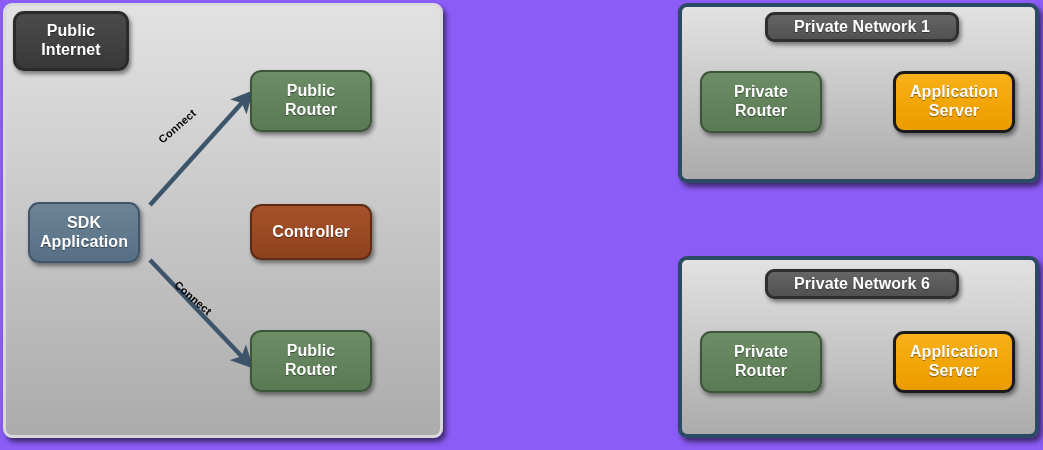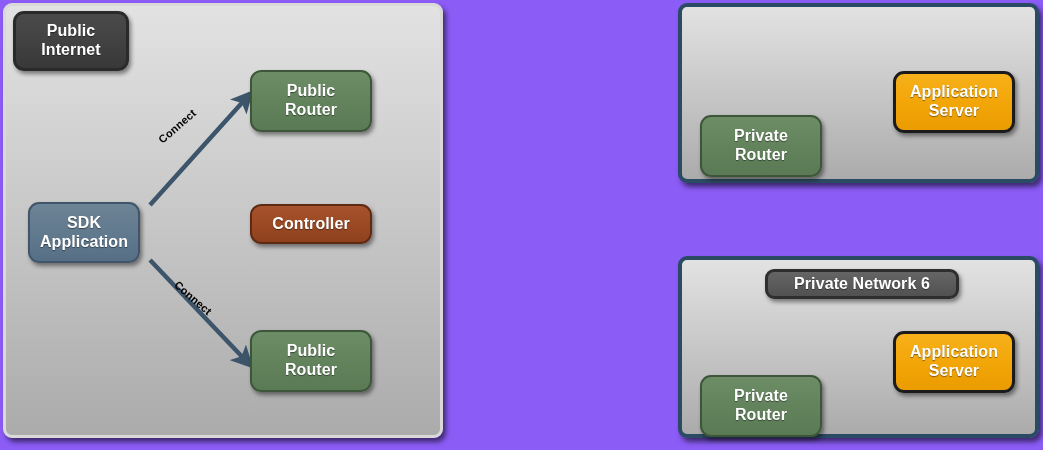--- a/index.html
+++ b/index.html
@@ -114,41 +114,41 @@
     top: 330px;
     width: 122px;
     height: 62px;
   }
 
   
   .node-controller {
     left: 250px;
     top: 204px;
     width: 122px;
-    height: 40px;
+    height: 56px;
     background: linear-gradient(to bottom, #a6522c 0%, #9b4a24 50%, #8e411e 100%);
     border: 2px solid #5e2a11;
     border-radius: 11px;
     text-align: center;
   }
 
   
   .node-net-title {
     background: linear-gradient(to bottom, #656565 0%, #5b5b5b 50%, #515151 100%);
     border: 3px solid #2e2e2e;
     border-radius: 9px;
     height: 30px;
     width: 194px;
     font-size: 16px;
   }
   .net1-title { left: 765px; top: 12px; }
   .net2-title { left: 765px; top: 269px; }
 
   
-  .node-private-router { width: 122px; height: 62px; margin-top: 44px; }
+  .node-private-router { width: 122px; height: 62px; }
   .pr1 { left: 700px; top: 71px; }
   .pr2 { left: 700px; top: 331px; }
 
   
   .node-app-server {
     width: 122px;
     height: 62px;
     background: linear-gradient(to bottom, #f7b11a 0%, #f3a608 50%, #ea9c00 100%);
     border: 3px solid #1b1b1b;
     border-radius: 11px;
@@ -215,20 +215,21 @@
   <div class="node node-green node-public-router-1">Public
 Router</div>
 
   <div class="node node-controller">Controller</div>
 
   <div class="node node-green node-public-router-2">Public
 Router</div>
 
   <div class="panel panel-private panel-private-1"></div>
 
+  <div class="node node-net-title net1-title">Private Network 1</div>
 
   <div class="node node-green node-private-router pr1">Private
 Router</div>
 
   <div class="node node-app-server as1">Application
 Server</div>
 
   <div class="panel panel-private panel-private-2"></div>
 
   <div class="node node-net-title net2-title">Private Network 6</div>

